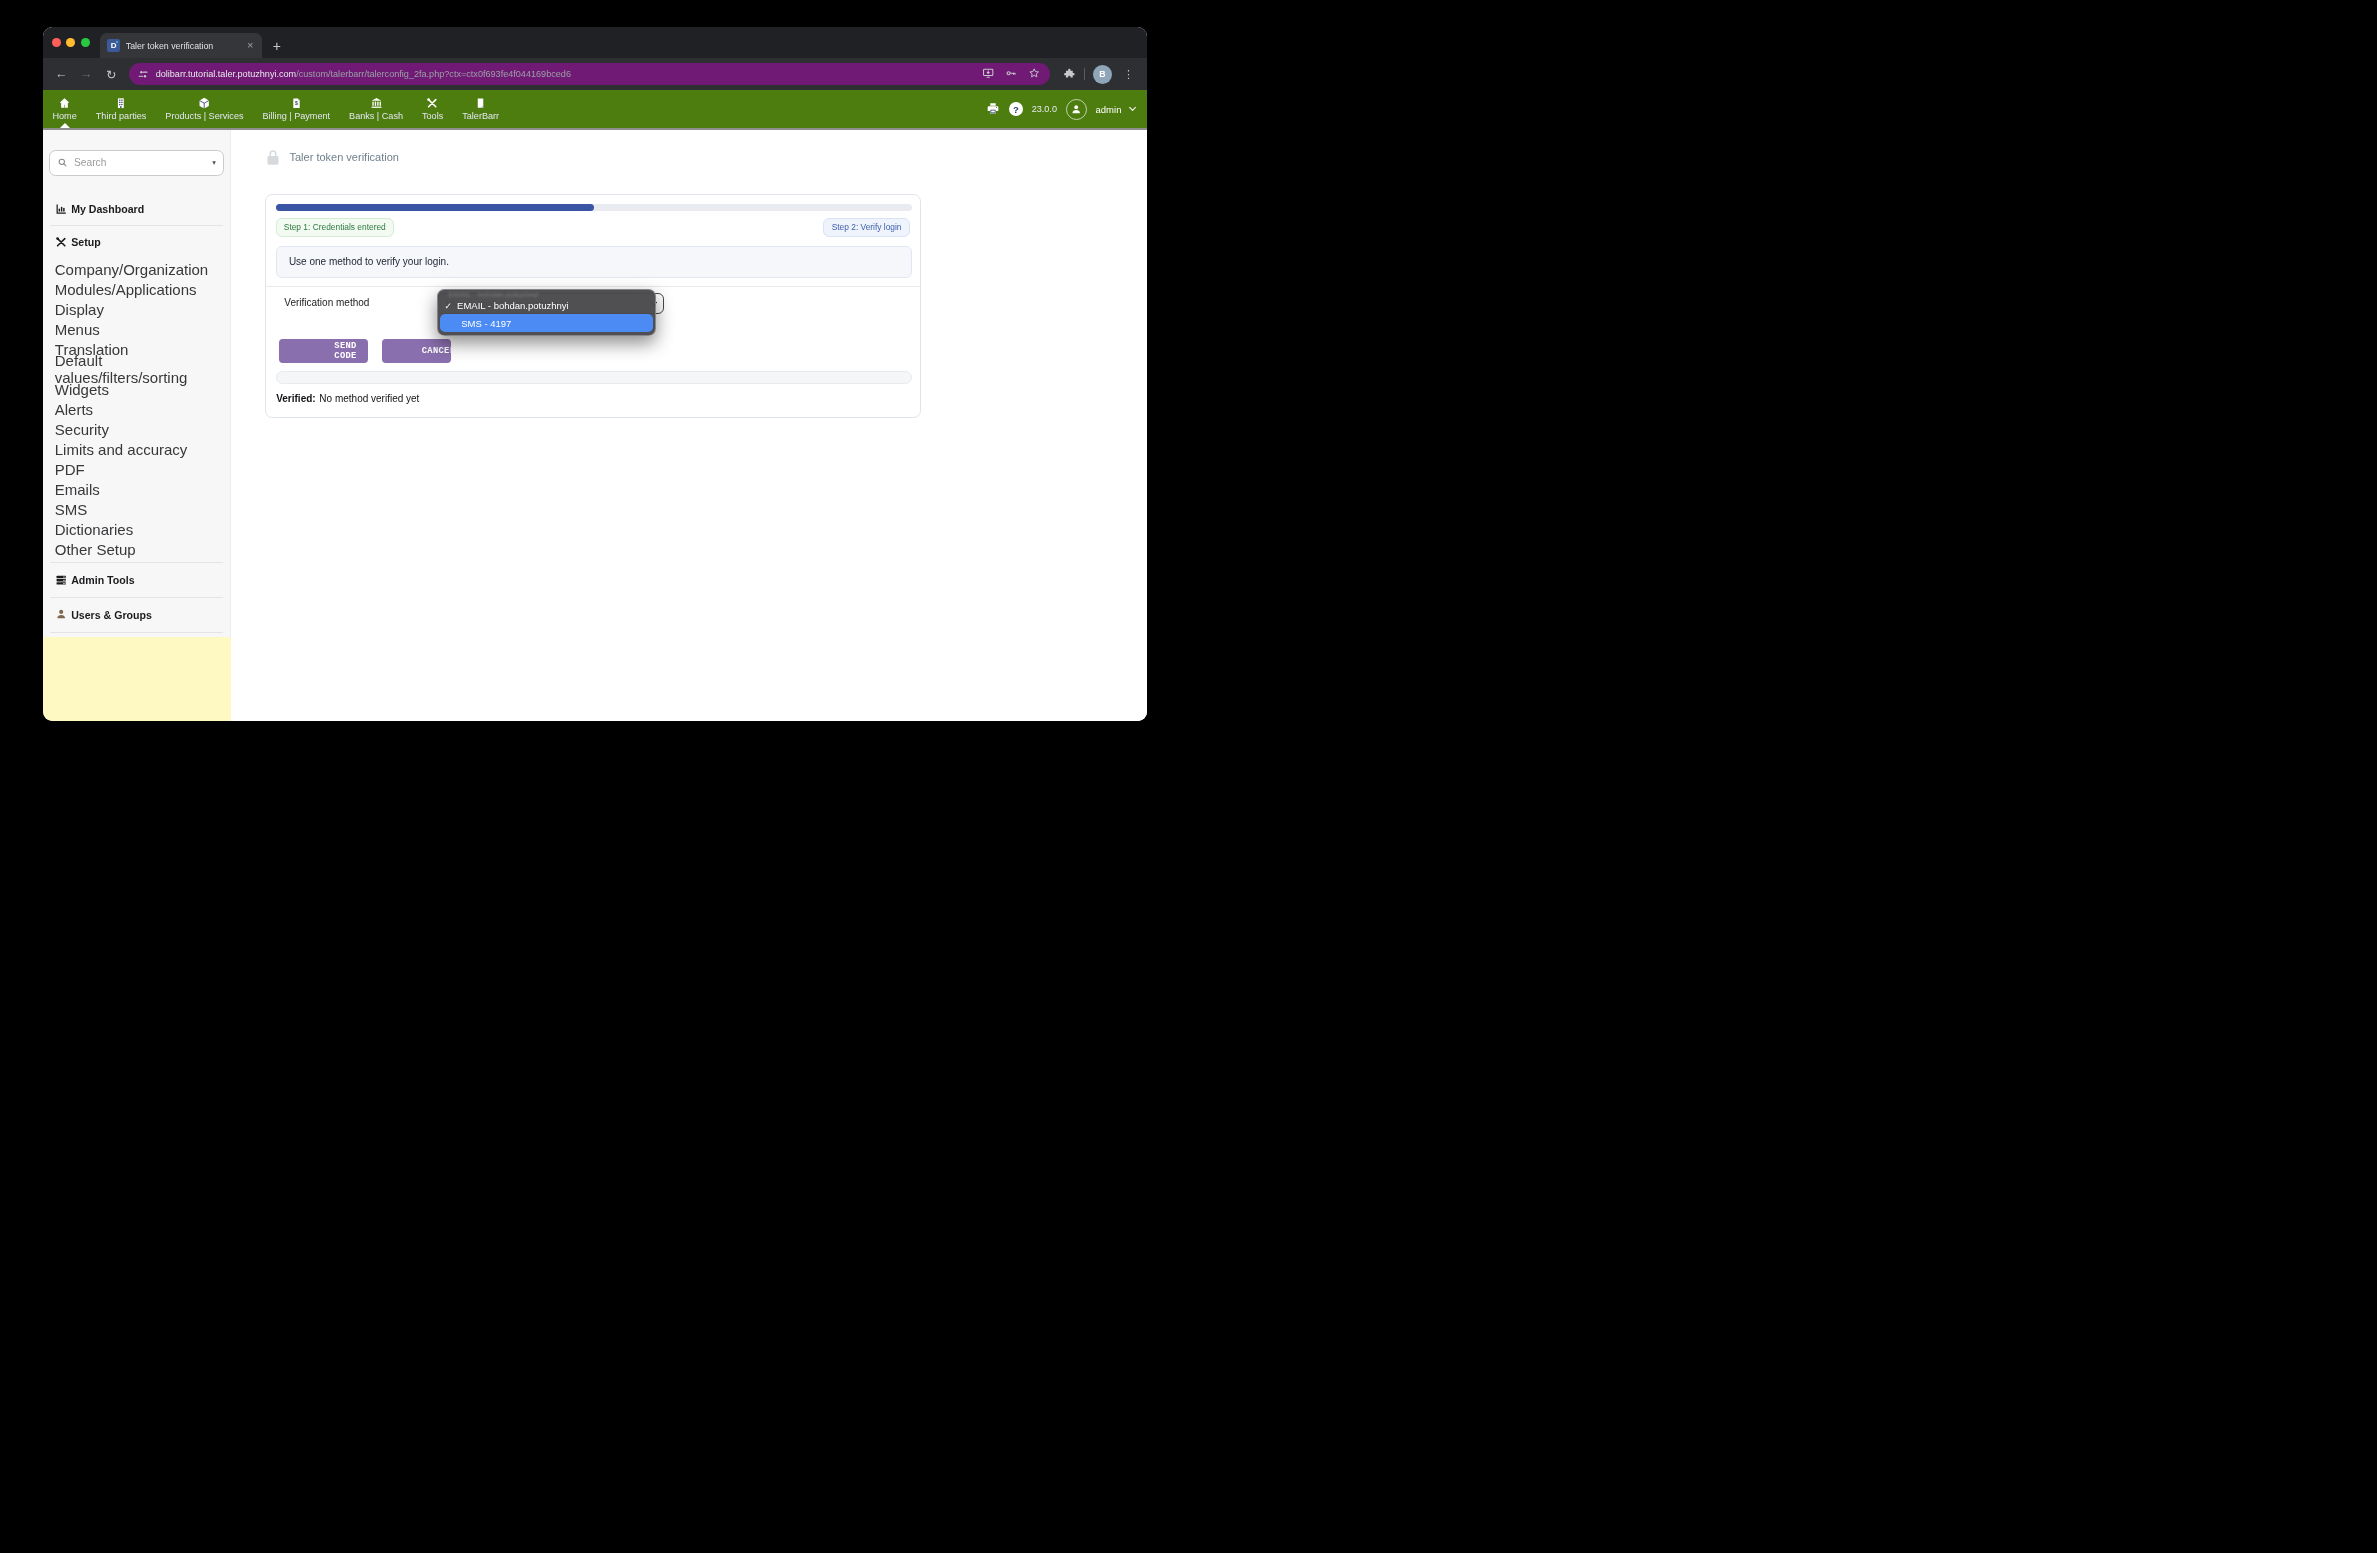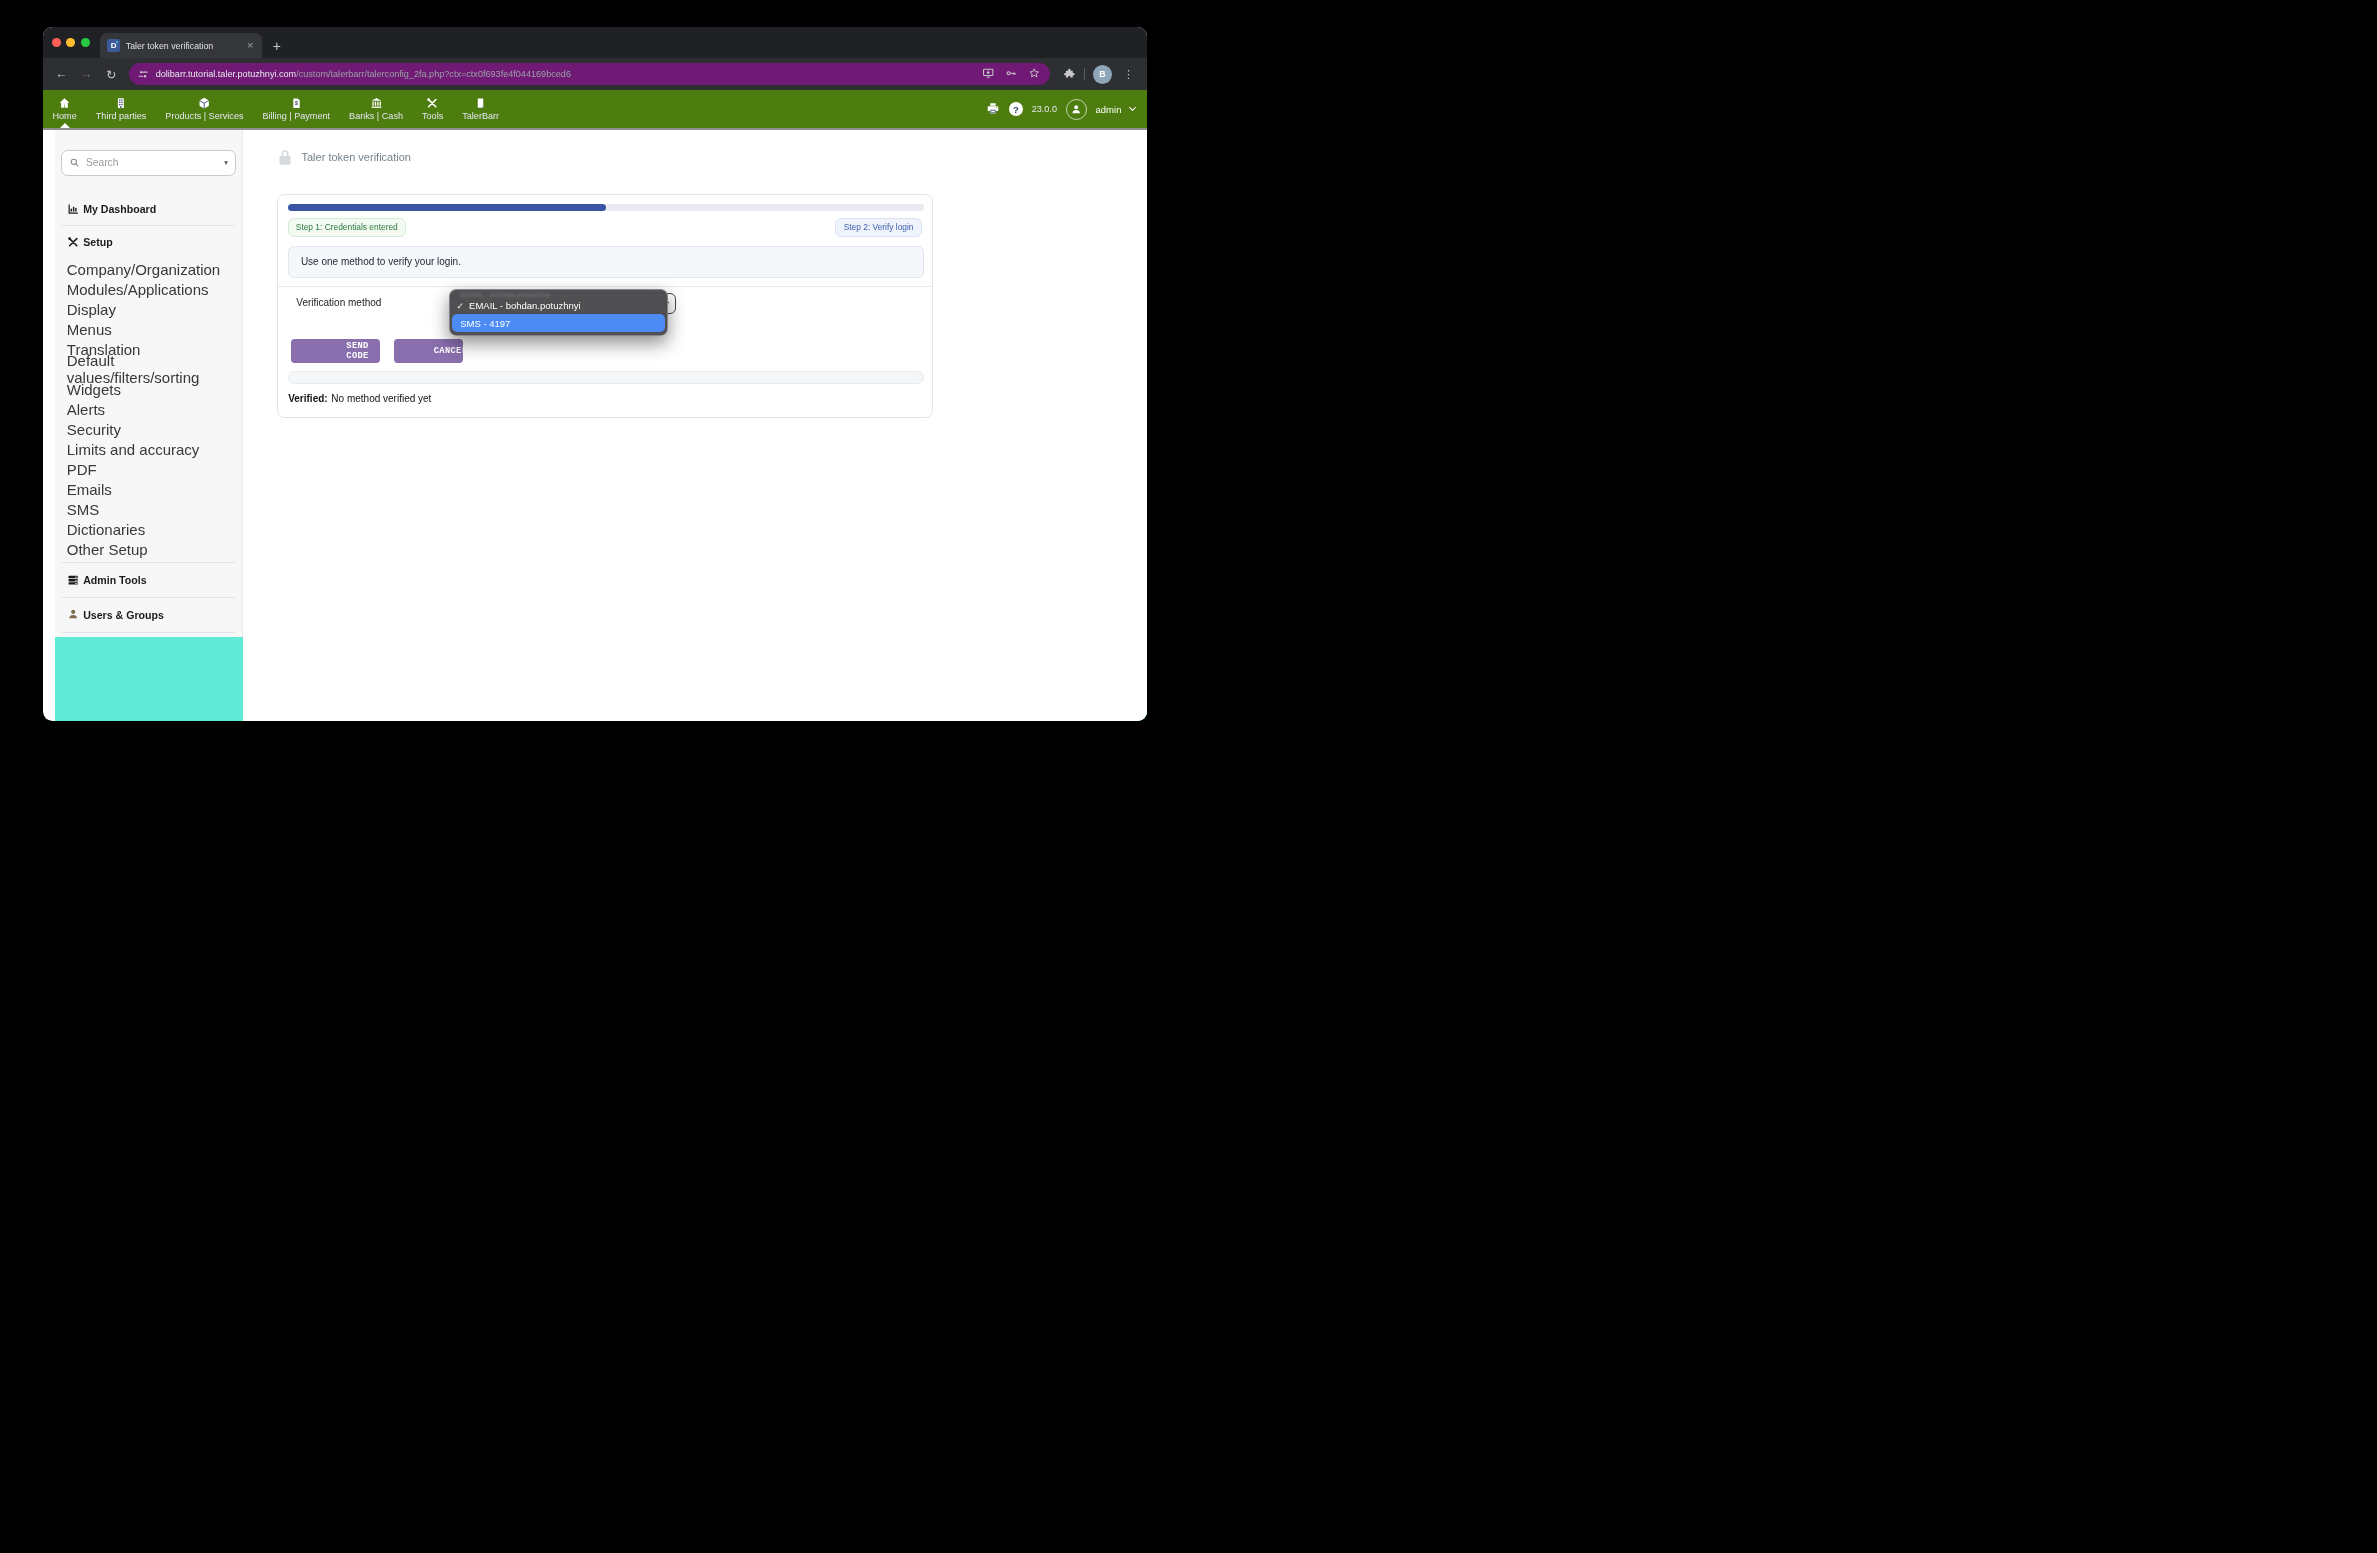--- a/index.html
+++ b/index.html
@@ -63,21 +63,21 @@
   .help-circle { width:14px; height:14px; border-radius:50%; background:#fff; color:#2c3d5f;
     font-size:9.5px; font-weight:bold; display:flex; align-items:center; justify-content:center; }
   .version { font-size:9.1px; color:#e7ebf3; }
   .avatar-ring { width:21px; height:21px; border-radius:50%; border:1.1px solid rgba(255,255,255,.65);
     display:flex; align-items:center; justify-content:center; }
   .admin-lbl { font-size:9.5px; }
   .chev { width:5.1px; height:5.1px; border-right:1.2px solid #fff; border-bottom:1.2px solid #fff;
     transform:rotate(45deg); margin-top:-2.9px; }
   .grayline { height:1.5px; background:#8e8e90; flex-shrink:0; }
   
-  .content { flex:1; display:flex; background:#5eead4; min-height:0;margin-left:12px; }
+  .content { flex:1; display:flex; background:#fef9c3; min-height:0; }
   .sidebar { width:188px; height:507px; background:#f7f7f8; border-right:0.7px solid #ececee;
     padding:20px 5.9px 0 5.9px; flex-shrink:0; }
   .searchbox { height:26px; background:#fff; border:0.7px solid #c9cacd; border-radius:6.6px;
     display:flex; align-items:center; padding:0 7.3px; gap:5.9px; margin-bottom:17.6px; }
   .searchbox input { border:none; outline:none; flex:1; font-size:10.2px; color:#444; background:transparent; min-width:0;
     font-family:"Liberation Sans","DejaVu Sans",sans-serif; }
   .searchbox input::placeholder { color:#9b9b9f; }
   .scaret { color:#55565a; font-size:7.3px; }
   .side-row { display:flex; align-items:center; gap:4px; padding:0 5.9px; height:32px; }
   .side-row .head { font-size:10.6px; font-weight:bold; color:#1b1b1d; }
@@ -113,21 +113,21 @@
     position:absolute; left:171px; top:94px; width:219px; height:47px;
     background:rgba(74,74,77,0.97); border:0.7px solid rgba(140,140,146,.9); border-radius:7.3px;
     box-shadow:0 7.3px 17.6px rgba(0,0,0,.45); z-index:5; overflow:hidden;
   }
   .popup-ghost { position:absolute; top:0; left:10.2px; right:5.9px; height:8.8px; font-size:7.7px;
     color:rgba(255,255,255,.22); filter:blur(1px); overflow:hidden; white-space:nowrap; }
   .popup-row1 { margin-top:8px; height:16px; display:flex; align-items:center; gap:5.1px;
     padding-left:6.6px; color:#fff; font-size:9.5px; white-space:nowrap; }
   .popup-check { font-size:8.8px; }
   .popup-row2 { margin:0.7px 2.2px 0 2.2px; height:18.3px; border-radius:5.1px; background:#4b8bf3;
-    color:#fff; font-size:9.5px; display:flex; align-items:center; padding-left:8px; white-space:nowrap; }
+    color:#fff; font-size:9.5px; display:flex; align-items:center; padding-left:21px; white-space:nowrap; }
   .btn { position:absolute; top:144px; height:24px; border:none; border-radius:3.7px; background:#8a6fae;
     color:#fff; font-size:8.8px; font-weight:bold; letter-spacing:0.3px;
     display:flex; align-items:center; justify-content:center;
     font-family:Liberation Mono, monospace;padding-left:44px; }
   .btn.send { left:13px; width:89px; }
   .btn.cancel { left:116px; width:69px; }
   .statusbar { position:absolute; left:10.2px; top:176px; width:636px; height:13px;
     background:#f5f6f8; border:0.7px solid #e7eaee; border-radius:6.6px; }
   .verified { position:absolute; left:10.2px; top:198px; font-size:10px; color:#101215; }
   .verified b { margin-right:3.7px; }

